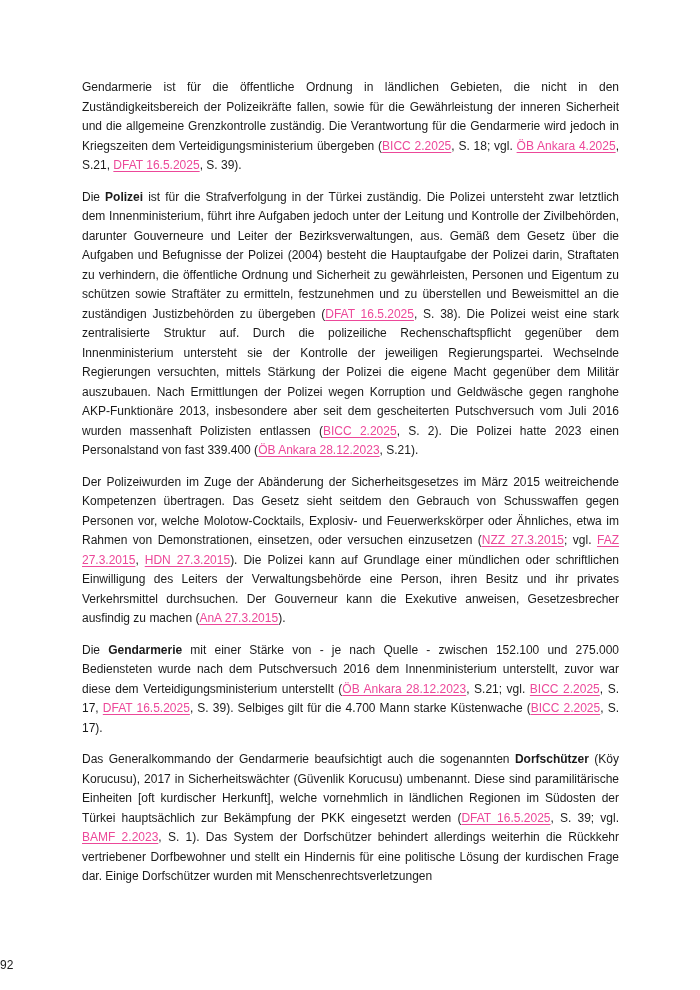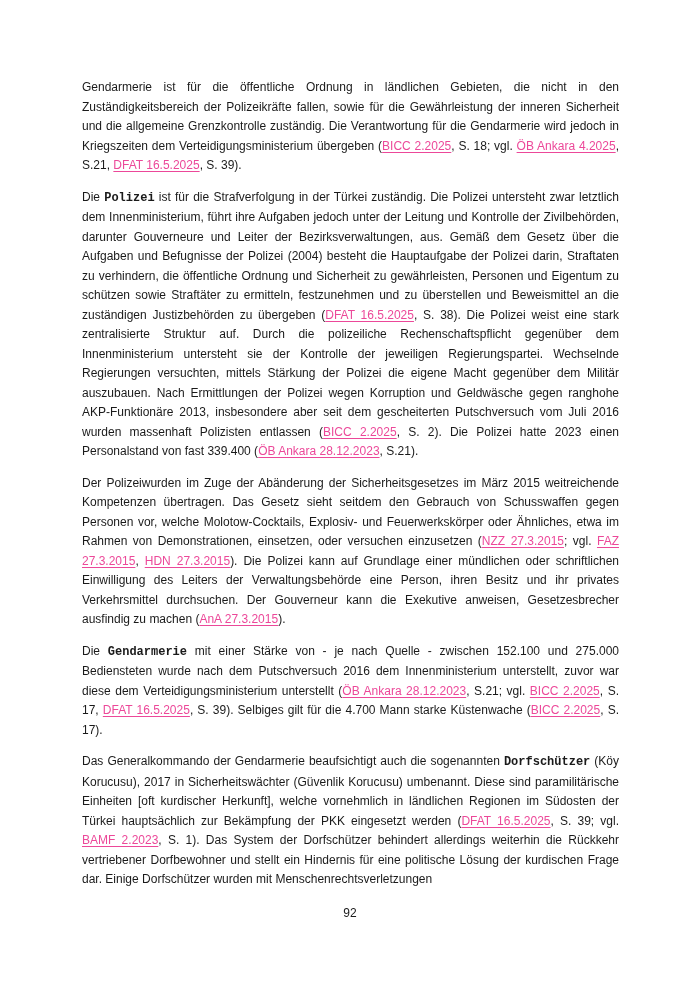--- a/index.html
+++ b/index.html
@@ -30,34 +30,33 @@
   }
   p.para {
     margin: 0 0 12px 0;
     font-size: 12px;
     line-height: 19.5px;
     text-align: justify;
     color: #1a1a1a;
   }
   .bold {
     font-weight: bold;
-    font-family: Liberation Mono, monospace;
   }
   .citation-link {
     text-decoration: underline;
     text-underline-offset: 2px;
     color: #ec4899;
     cursor: pointer;
   }
   .page-footer {
     position: absolute;
     left: 0;
-    top: 904px;
+    top: 956px;
     width: 700px;
-    text-align: center;
+    text-align: left;
     font-size: 12px;
     line-height: 19.5px;
     color: #1a1a1a;
   }
 </style>
 </head>
 <body>
 
 <div class="page">
   <div class="content">

